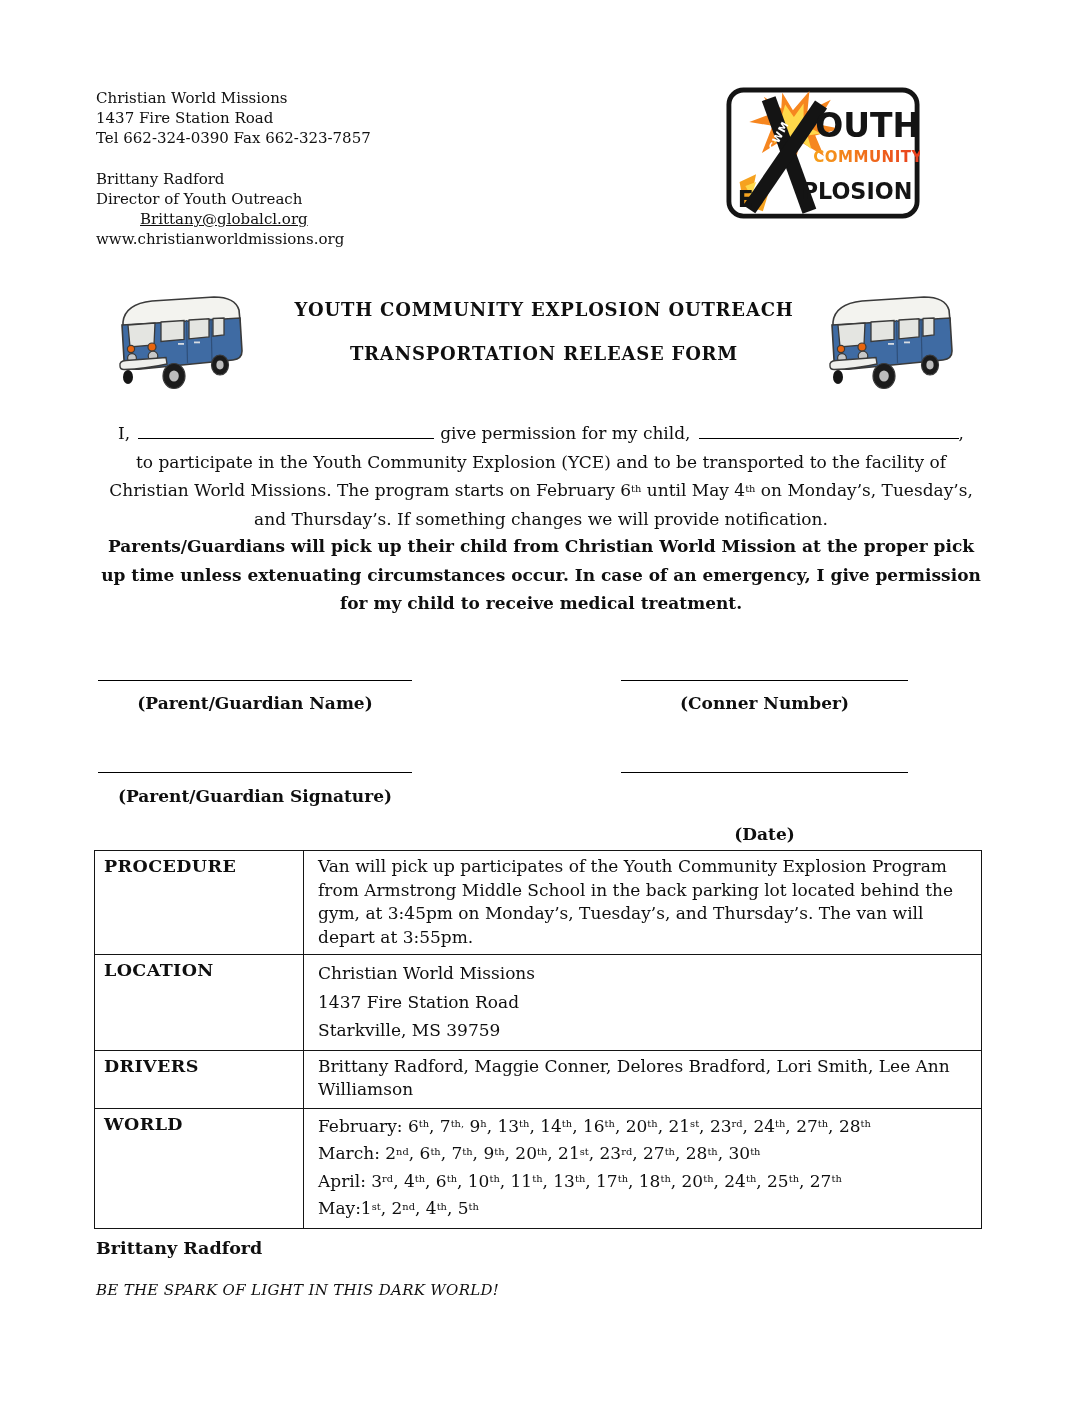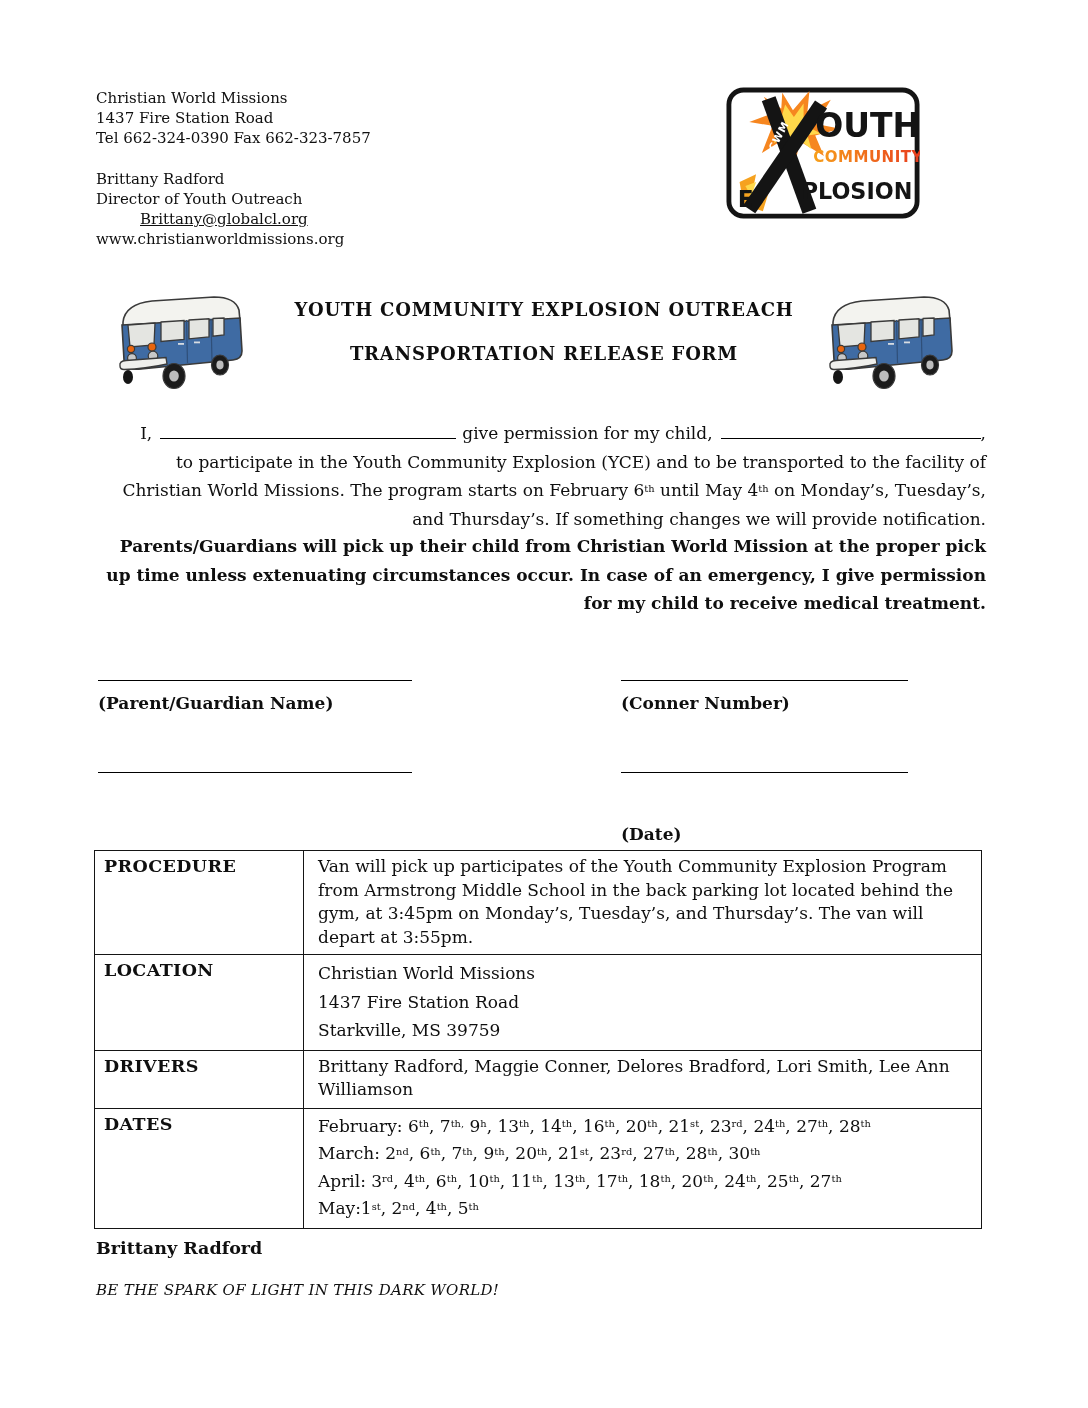--- a/index.html
+++ b/index.html
@@ -17,33 +17,33 @@
 
   
   .titles{left:0;top:299px;width:1088px;text-align:center;font-weight:bold;
           font-size:18px;letter-spacing:0.8px;}
   .titles .t2{margin-top:23px;}
   .van{width:140px;height:105px;}
   .van-left{left:110px;top:291px;}
   .van-right{left:820px;top:291px;}
 
   
-  .para{left:96px;width:890px;font-size:17px;line-height:28.5px;text-align:right;}
+  .para{left:96px;width:890px;font-size:17px;line-height:28.5px;text-align:center;}
   .p1{top:419px;}
   .p2{top:532px;font-weight:bold;}
   .p1-line{white-space:nowrap;}
   .blank{display:inline-block;border-bottom:1.6px solid #000;height:15px;}
   .blank1{width:296px;margin:0 6px 0 8px;}
   .blank2{width:260px;margin-left:8px;}
 
   sup{font-size:0.58em;line-height:0;position:relative;top:-0.45em;vertical-align:baseline;}
 
   
   .sigline{border-top:1.6px solid #000;height:0;}
-  .siglabel{font-weight:bold;font-size:17px;text-align:left;}
+  .siglabel{font-weight:bold;font-size:17px;text-align:center;}
   .sig-l1a{left:98px;top:680px;width:314px;}
   .sig-l1b{left:621px;top:680px;width:287px;}
   .sig-lab1a{left:98px;top:693px;width:314px;}
   .sig-lab1b{left:621px;top:693px;width:287px;}
   .sig-l2a{left:98px;top:772px;width:314px;}
   .sig-l2b{left:621px;top:772px;width:287px;}
   .sig-lab2a{left:98px;top:786px;width:314px;}
   .sig-lab2b{left:621px;top:824px;width:287px;}
 
   
@@ -169,20 +169,21 @@
   </div>
 
   <div class="abs para p2">Parents/Guardians will pick up their child from Christian World Mission at the proper pick up time unless extenuating circumstances occur. In case of an emergency, I give permission for my child to receive medical treatment.</div>
 
   <div class="abs sigline sig-l1a"></div>
   <div class="abs sigline sig-l1b"></div>
   <div class="abs siglabel sig-lab1a">(Parent/Guardian Name)</div>
   <div class="abs siglabel sig-lab1b">(Conner Number)</div>
   <div class="abs sigline sig-l2a"></div>
   <div class="abs sigline sig-l2b"></div>
+  <div class="abs siglabel sig-lab2a">(Parent/Guardian Signature)</div>
   <div class="abs siglabel sig-lab2b">(Date)</div>
 
   <div class="abs info-table">
     <table>
       <tbody>
           <tr class="row-procedure">
         <td class="lab-cell">PROCEDURE</td>
         <td class="val-cell">Van will pick up participates of the Youth Community Explosion Program from Armstrong Middle School in the back parking lot located behind the gym, at 3:45pm on Monday’s, Tuesday’s, and Thursday’s. The van will depart at 3:55pm.</td>
       </tr>
       <tr class="row-location">
@@ -191,21 +192,21 @@
           <div>Christian World Missions</div>
           <div>1437 Fire Station Road</div>
           <div>Starkville, MS 39759</div>
         </td>
       </tr>
       <tr class="row-drivers">
         <td class="lab-cell">DRIVERS</td>
         <td class="val-cell">Brittany Radford, Maggie Conner, Delores Bradford, Lori Smith, Lee Ann Williamson</td>
       </tr>
       <tr class="row-dates">
-        <td class="lab-cell">DATES</td>
+        <td class="lab-cell">WORLD</td>
         <td class="val-cell">
           <div class="date-line">February: 6<sup>th</sup>, 7<sup>th,</sup> 9<sup>h</sup>, 13<sup>th</sup>, 14<sup>th</sup>, 16<sup>th</sup>, 20<sup>th</sup>, 21<sup>st</sup>, 23<sup>rd</sup>, 24<sup>th</sup>, 27<sup>th</sup>, 28<sup>th</sup></div>
           <div class="date-line">March: 2<sup>nd</sup>, 6<sup>th</sup>, 7<sup>th</sup>, 9<sup>th</sup>, 20<sup>th</sup>, 21<sup>st</sup>, 23<sup>rd</sup>, 27<sup>th</sup>, 28<sup>th</sup>, 30<sup>th</sup></div>
           <div class="date-line">April: 3<sup>rd</sup>, 4<sup>th</sup>, 6<sup>th</sup>, 10<sup>th</sup>, 11<sup>th</sup>, 13<sup>th</sup>, 17<sup>th</sup>, 18<sup>th</sup>, 20<sup>th</sup>, 24<sup>th</sup>, 25<sup>th</sup>, 27<sup>th</sup></div>
           <div class="date-line">May:1<sup>st</sup>, 2<sup>nd</sup>, 4<sup>th</sup>, 5<sup>th</sup></div>
         </td>
       </tr>
     </tbody>
       </table>
   </div>

